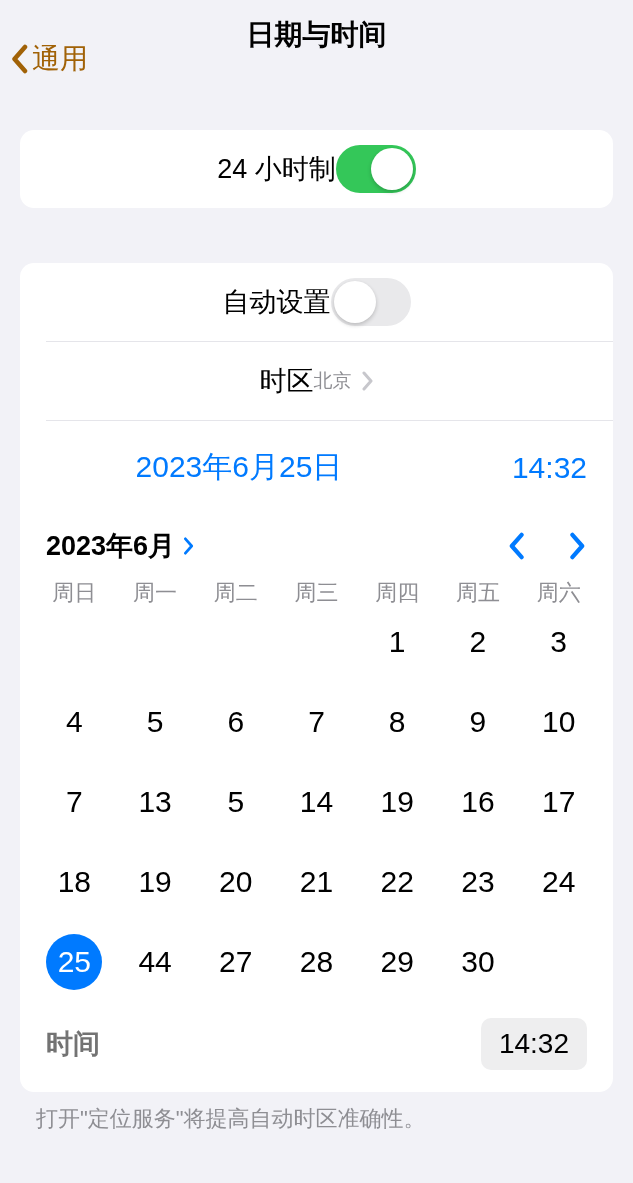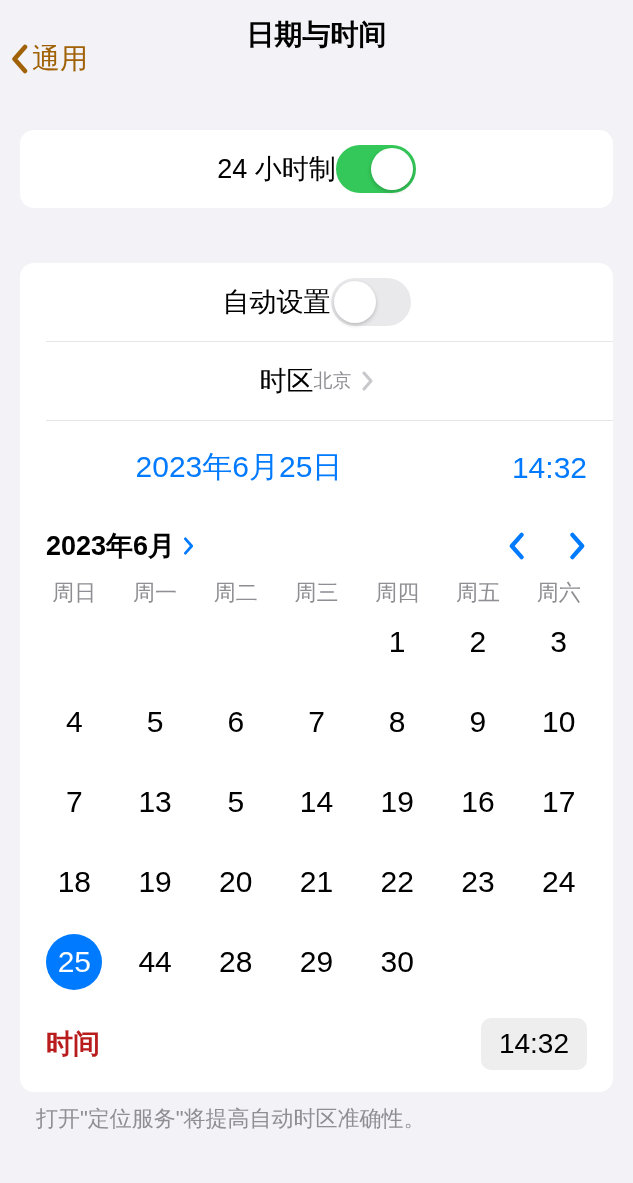--- a/index.html
+++ b/index.html
@@ -165,21 +165,21 @@
       border-radius: 50%;
       z-index: 0;
     }
     .day.selected span { position: relative; z-index: 1; color: #fff; font-weight: 500; }
     .time-row {
       display: flex;
       align-items: center;
       justify-content: space-between;
       padding: 18px 26px 22px;
     }
-    .time-label { font-size: 27px; font-weight: 600; color: #b91c1c; }
+    .time-label { font-size: 27px; font-weight: 600; color: #737373; }
     .time-value {
       background: #eeeeef;
       padding: 10px 18px;
       border-radius: 10px;
       font-size: 28px;
       color: #000;
       cursor: pointer;
     }
     .footer-text {
       padding: 12px 36px 0;
@@ -333,20 +333,23 @@
       <div class="day">
         <span>24</span>
       </div>
       <div class="day selected">
         <span>25</span>
       </div>
       <div class="day">
         <span>44</span>
       </div>
       <div class="day">
+        <span>27</span>
+      </div>
+      <div class="day">
         <span>28</span>
       </div>
       <div class="day">
         <span>29</span>
       </div>
       <div class="day">
         <span>30</span>
       </div>
     </div>
   <div class="time-row">

